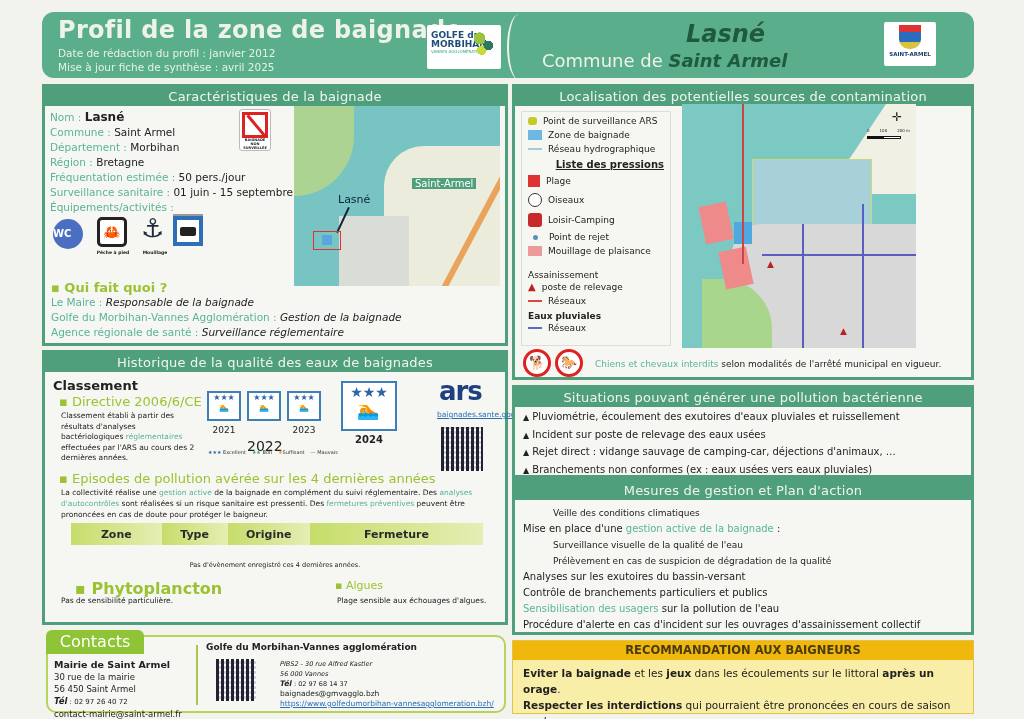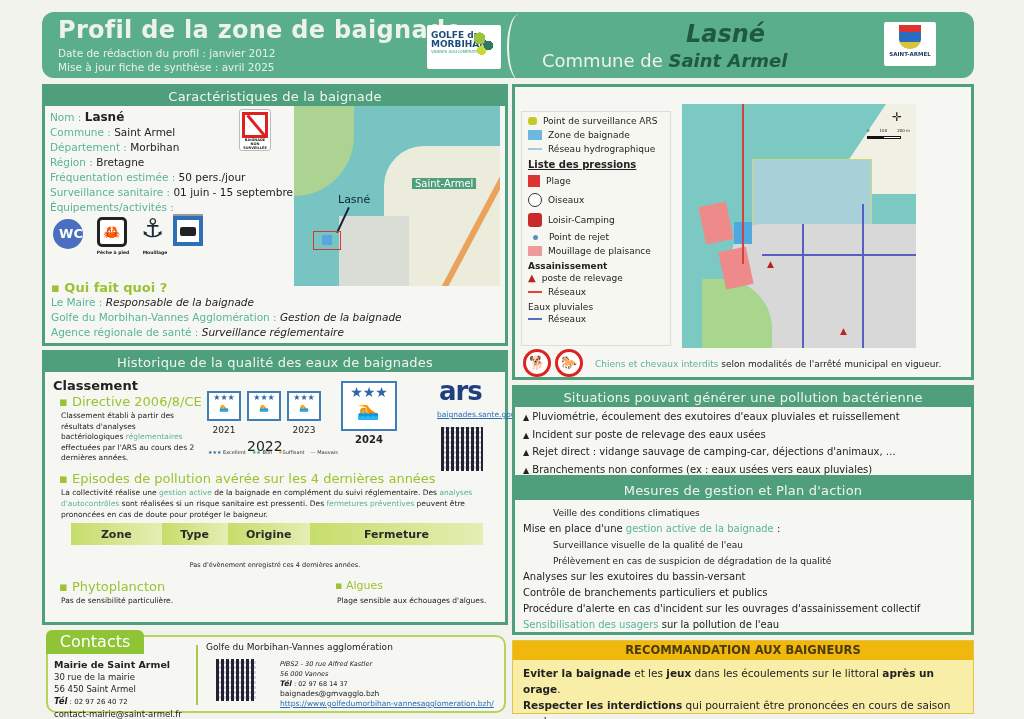--- a/index.html
+++ b/index.html
@@ -108,21 +108,21 @@
     <div class="field"><span class="k">Équipements/activités :</span></div>
   </div>
 
   <div style="position:absolute;left:194px;top:22px;width:32px;height:42px;background:#fff;border:1px solid #bbb;border-radius:3px;">
     <div style="margin:2px auto 0;width:26px;height:26px;border:3px solid #d22;position:relative;background:#fff">
       <div style="position:absolute;left:10px;top:-3px;width:3px;height:28px;background:#d22;transform:rotate(-40deg)"></div>
     </div>
     <div style="font-size:3.5px;text-align:center;line-height:4px;font-weight:bold">BAIGNADE NON SURVEILLÉE</div>
   </div>
 
-  <div style="position:absolute;left:8px;top:132px;width:30px;height:30px;border-radius:50%;background:#4a6ec0;color:#fff;font-size:13px;line-height:30px;text-align:right;font-weight:bold">WC</div>
+  <div style="position:absolute;left:8px;top:132px;width:30px;height:30px;border-radius:50%;background:#4a6ec0;color:#fff;font-size:10px;line-height:30px;text-align:left;font-weight:bold">WC</div>
   <div style="position:absolute;left:52px;top:130px;width:30px;height:30px;border:3px solid #222;border-radius:5px;background:#fff;font-size:14px;text-align:center;line-height:24px">🦀</div>
   <div style="position:absolute;left:48px;top:163px;font-size:4.5px;font-weight:bold;width:40px;text-align:center">Pêche à pied</div>
   <div style="position:absolute;left:96px;top:126px;font-size:26px;color:#1d2a3a">⚓</div>
   <div style="position:absolute;left:92px;top:163px;font-size:4.5px;font-weight:bold;width:36px;text-align:center">Mouillage</div>
   <div style="position:absolute;left:128px;top:127px;width:30px;height:32px;border-top:2px solid #999;background:#2e6fb8;padding:4px">
     <div style="background:#fff;width:100%;height:100%;display:flex;align-items:center;justify-content:center">
       <div style="width:16px;height:9px;background:#222;border-radius:2px"></div>
     </div>
   </div>
 
@@ -141,64 +141,65 @@
   <div style="position:absolute;left:180px;top:40px;width:6px;height:160px;background:#e9a35c;transform:rotate(28deg)"></div>
   <div style="position:absolute;left:118px;top:72px;background:#4f9f7d;color:#fff;font-size:10px;padding:0 3px">Saint-Armel</div>
   <div style="position:absolute;left:44px;top:87px;font-size:11px;color:#123">Lasné</div>
   <div style="position:absolute;left:48px;top:100px;width:2px;height:28px;background:#123;transform:rotate(25deg)"></div>
   <div style="position:absolute;left:19px;top:125px;width:28px;height:19px;border:1.5px solid #d33">
     <div style="width:10px;height:10px;background:#5aa7e0;margin:3px 0 0 8px"></div>
   </div>
 </div>
 
 <div class="abs panel loc">
+  <div class="panel-head">Localisation des potentielles sources de contamination</div>
   <div style="position:absolute;left:6px;top:24px;width:150px;border:1px solid #ddd;background:#f7f7f2;padding:2px 6px;height:235px">
     <div class="legend-row">
         <span class="sw" style="background:#c7c92a;border-radius:3px;width:9px;height:8px"></span>
         <span>Point de surveillance ARS</span>
       </div>
     <div class="legend-row">
         <span class="sw" style="background:#6fb7e3"></span>
         <span>Zone de baignade</span>
       </div>
     <div class="legend-row">
         <span class="sw" style="height:2px;background:#a8c8dc"></span>
         <span>Réseau hydrographique</span>
       </div>
-    <div style="text-align:left;font-weight:bold;text-decoration:underline;font-size:10px;margin:3px 0 2px">Liste des pressions</div>
+    <div style="text-align:right;font-weight:bold;text-decoration:underline;font-size:10px;margin:3px 0 2px">Liste des pressions</div>
     <div class="legend-row" style="line-height:18px">
         <span class="sw" style="background:#d33;width:12px;height:12px"></span>
         <span>Plage</span>
       </div>
     <div class="legend-row" style="line-height:20px">
         <span class="sw" style="border:1px solid #333;border-radius:50%;width:14px;height:14px;background:#fff"></span>
         <span>Oiseaux</span>
       </div>
     <div class="legend-row" style="line-height:20px">
         <span class="sw" style="background:#c72a2a;width:14px;height:14px;border-radius:3px"></span>
         <span>Loisir-Camping</span>
       </div>
     <div class="legend-row">
         <span class="sw" style="background:#5a8fbf;width:5px;height:5px;border-radius:50%;margin:0 5px"></span>
         <span>Point de rejet</span>
       </div>
     <div class="legend-row">
         <span class="sw" style="background:#ef9a9a"></span>
         <span>Mouillage de plaisance</span>
       </div>
-    <div style="font-weight:bold;font-size:9px;margin-top:3px">Assainissement</div>
+    <div style="font-weight:normal;font-size:9px;margin-top:12px">Assainissement</div>
     <div class="legend-row">
         <span style="color:#b22;font-size:10px">▲</span>
         <span>poste de relevage</span>
       </div>
     <div class="legend-row">
         <span class="sw" style="height:2px;background:#d44"></span>
         <span>Réseaux</span>
       </div>
-    <div style="font-weight:normal;font-size:9px;margin-top:3px">Eaux pluviales</div>
+    <div style="font-weight:bold;font-size:9px;margin-top:3px">Eaux pluviales</div>
     <div class="legend-row">
         <span class="sw" style="height:2px;background:#5a6ec0"></span>
         <span>Réseaux</span>
       </div>
   </div>
   <div style="position:absolute;left:8px;top:262px;display:flex;gap:4px">
     <div style="width:28px;height:28px;border:3px solid #d22;border-radius:50%;background:#fff;text-align:center;line-height:22px;font-size:13px">🐕</div>
     <div style="width:28px;height:28px;border:3px solid #d22;border-radius:50%;background:#fff;text-align:center;line-height:22px;font-size:13px">🐎</div>
   </div>
   <div style="position:absolute;left:80px;top:272px;font-size:9px">
@@ -225,21 +226,21 @@
     <span>100</span>
     <span>200 m</span>
   </div>
   <div style="position:absolute;left:185px;top:32px;width:34px;height:3px;background:linear-gradient(90deg,#111 50%,#fff 50%);border:1px solid #111"></div>
   <div style="position:absolute;left:210px;top:6px;font-size:12px">✛</div>
 </div>
 
 <div class="abs panel histo">
   <div class="panel-head">Historique de la qualité des eaux de baignades</div>
   <div style="position:absolute;left:8px;top:25px;font-size:13px;font-weight:bold">Classement</div>
-  <div class="greenbul" style="position:absolute;left:14px;top:41px;font-weight:normal">▪ <span>Directive 2006/8/CE</span></div>
+  <div class="greenbul" style="position:absolute;left:14px;top:41px;font-weight:normal">▪ <span>Directive 2006/6/CE</span></div>
   <div style="position:absolute;left:16px;top:58px;width:136px;font-size:7.5px;line-height:10.5px">
     <span>Classement établi à partir des résultats d'analyses bactériologiques </span><span class="k">réglementaires</span><span> effectuées par l'ARS au cours des 2 dernières années.</span>
   </div>
 
   <div style="position:absolute;left:162px;top:38px;text-align:center">
     <div class="star-box"><div>★★★</div>🏊</div>
     <div style="font-size:9px;margin-top:4px">2021</div>
   </div>
   <div style="position:absolute;left:202px;top:38px;text-align:center">
     <div class="star-box"><div>★★★</div>🏊</div>
@@ -270,21 +271,21 @@
     <tbody>
         <tr class="eph">
       <td style="width:22%">Zone</td>
       <td style="width:16%">Type</td>
       <td style="width:20%">Origine</td>
       <td>Fermeture</td>
     </tr>
   </tbody>
     </table>
   <div style="position:absolute;left:0;width:100%;top:208px;text-align:center;font-size:6.5px">Pas d'évènement enregistré ces 4 dernières années.</div>
-  <div class="greenbul" style="position:absolute;left:14px;top:226px;font-weight:normal;font-size:13px">▪ <span>Phytoplancton</span></div>
+  <div class="greenbul" style="position:absolute;left:30px;top:226px;font-weight:bold;font-size:16px">▪ <span>Phytoplancton</span></div>
   <div style="position:absolute;left:16px;top:243px;font-size:7.5px">Pas de sensibilité particulière.</div>
   <div class="greenbul" style="position:absolute;left:290px;top:226px;font-weight:normal;font-size:11px">▪ <span>Algues</span></div>
   <div style="position:absolute;left:292px;top:243px;font-size:7.5px">Plage sensible aux échouages d'algues.</div>
 </div>
 
 <div class="abs panel situ">
   <div class="panel-head">Situations pouvant générer une pollution bactérienne</div>
   <div style="padding:2px 8px;font-size:10px;line-height:16.5px">
     <div><span style="font-size:8px">▲</span> <span>Pluviométrie, écoulement des exutoires d'eaux pluviales et ruissellement</span></div>
     <div><span style="font-size:8px">▲</span> <span>Incident sur poste de relevage des eaux usées</span></div>
@@ -295,43 +296,43 @@
 
 <div class="abs panel mesures">
   <div class="panel-head">Mesures de gestion et Plan d'action</div>
   <div style="padding:5px 8px;font-size:10px;line-height:16px">
     <div style="padding-left:30px;font-size:9px">Veille des conditions climatiques</div>
     <div><span>Mise en place d'une </span><span class="k">gestion active de la baignade</span><span> :</span></div>
     <div style="padding-left:30px;font-size:9px">Surveillance visuelle de la qualité de l'eau</div>
     <div style="padding-left:30px;font-size:9px">Prélèvement en cas de suspicion de dégradation de la qualité</div>
     <div>Analyses sur les exutoires du bassin-versant</div>
     <div>Contrôle de branchements particuliers et publics</div>
+    <div><span class="k">Sensibilisation des usagers</span><span> sur la pollution de l'eau</span></div>
     <div>Procédure d'alerte en cas d'incident sur les ouvrages d'assainissement collectif</div>
-    <div><span class="k">Sensibilisation des usagers</span><span> sur la pollution de l'eau</span></div>
   </div>
 </div>
 
 <div class="abs reco">
   <div class="reco-head">RECOMMANDATION AUX BAIGNEURS</div>
   <div class="reco-body">
     <div id="reco-line1"><b>Eviter la baignade</b><span> et les </span><b>jeux</b><span> dans les écoulements sur le littoral </span><b>après un orage</b><span>.</span></div>
     <div><b>Respecter les interdictions</b><span> qui pourraient être prononcées en cours de saison par la commune.</span></div>
   </div>
 </div>
 
 <div class="abs contacts">
   <div style="position:absolute;left:6px;top:22px;font-size:8.5px;line-height:12px">
     <div style="font-weight:bold;font-size:9.5px">Mairie de Saint Armel</div>
     <div>30 rue de la mairie</div>
     <div>56 450 Saint Armel</div>
     <div><b><i>Tél</i></b><span style="font-size:7px"> : 02 97 26 40 72</span></div>
     <div>contact-mairie@saint-armel.fr</div>
   </div>
   <div style="position:absolute;left:148px;top:8px;width:2px;height:60px;background:#a7c84a"></div>
-  <div style="position:absolute;left:158px;top:5px;font-weight:normal;font-size:9px">Golfe du Morbihan-Vannes agglomération</div>
+  <div style="position:absolute;left:158px;top:5px;font-weight:bold;font-size:9px">Golfe du Morbihan-Vannes agglomération</div>
   <div class="qr" style="position:absolute;left:168px;top:22px;width:40px;height:42px"></div>
   <div style="position:absolute;left:232px;top:22px;font-size:7.5px;line-height:10px">
     <div style="font-style:italic;font-size:6.5px">PIBS2 - 30 rue Alfred Kastler</div>
     <div style="font-style:italic;font-size:6.5px">56 000 Vannes</div>
     <div><b><i>Tél</i></b><span style="font-size:6.5px"> : 02 97 68 14 37</span></div>
     <div>baignades@gmvagglo.bzh</div>
     <a class="link">https://www.golfedumorbihan-vannesagglomeration.bzh/</a>
   </div>
 </div>
 <div class="abs contacts-tab">Contacts</div>

